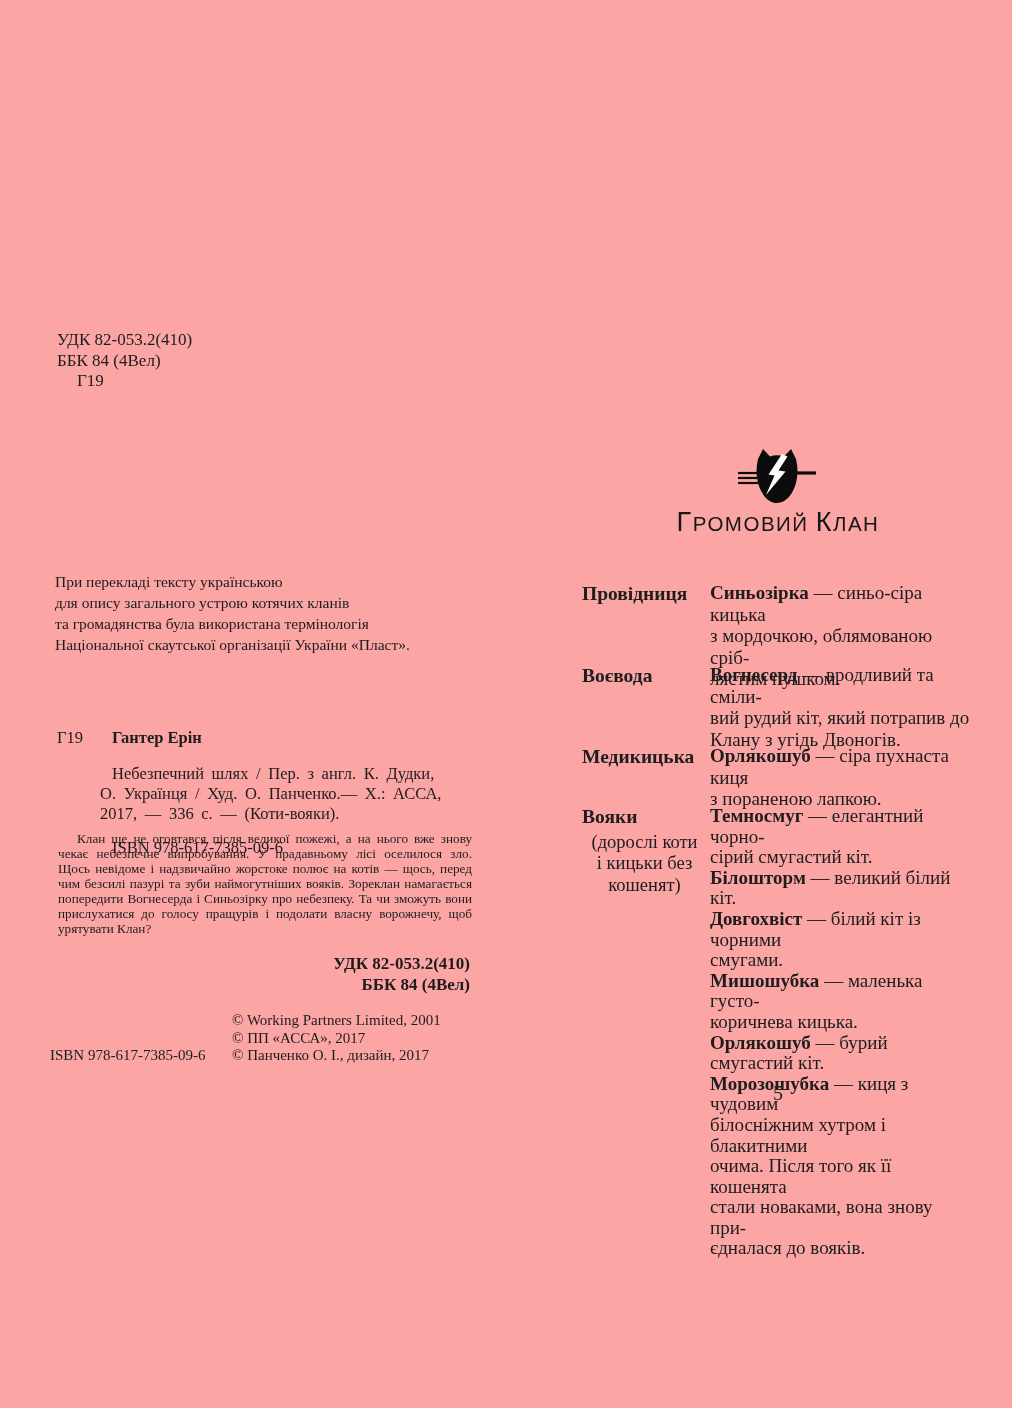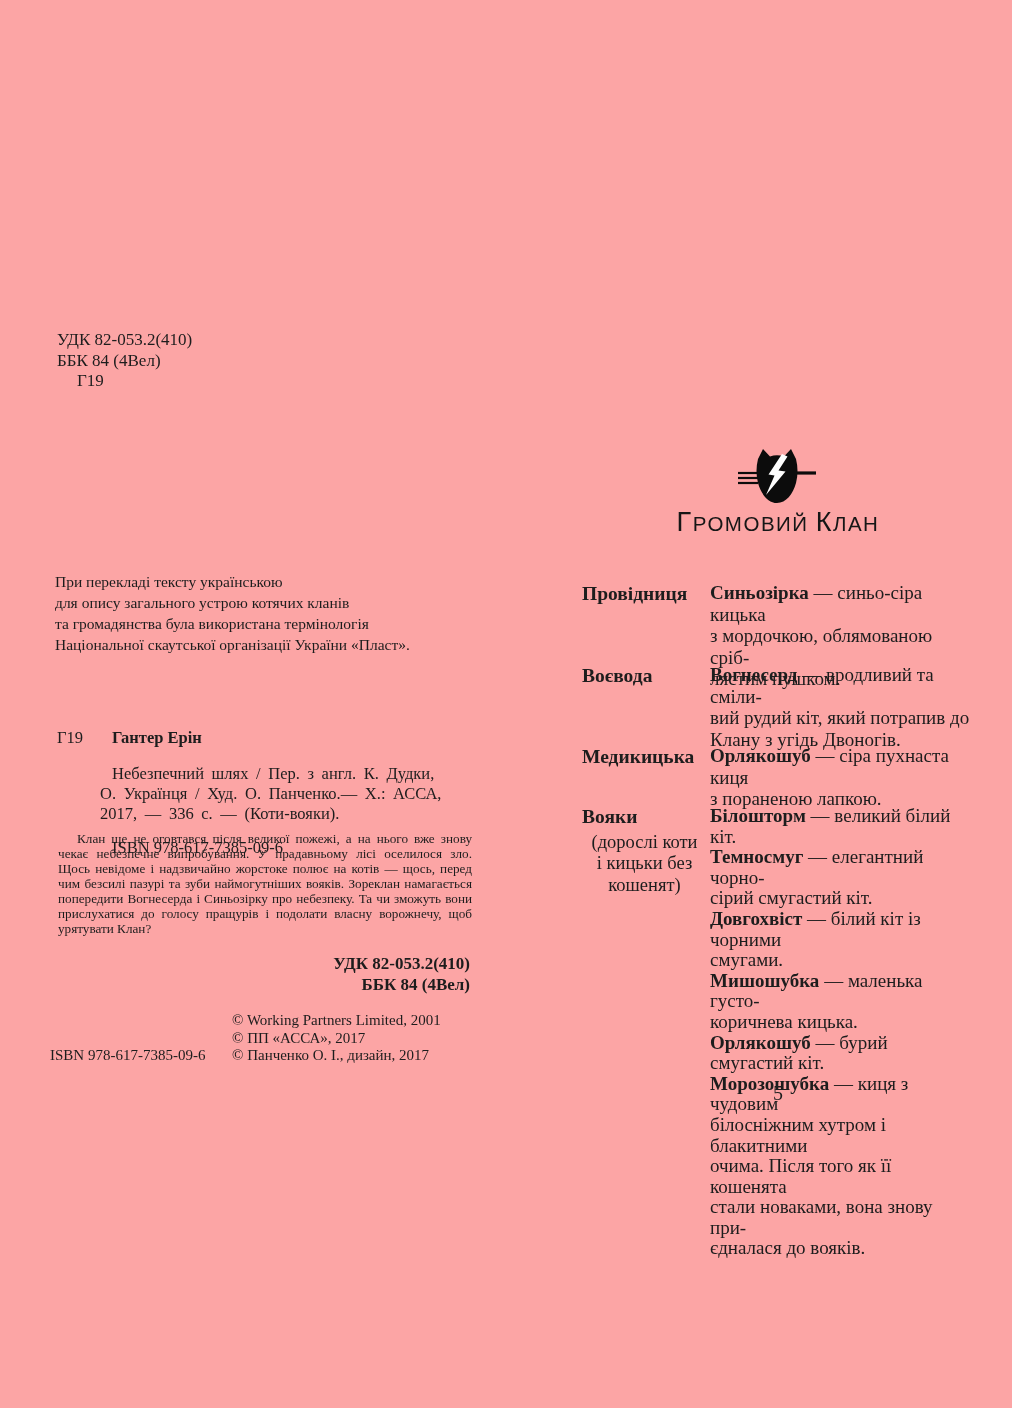--- a/index.html
+++ b/index.html
@@ -154,23 +154,23 @@
   </div>
 
   <div class="abs roster-row row-4" style="top:806px">
     <div class="roster-label">
       <div>Вояки</div>
       <div class="roster-sublabel">(дорослі коти
 і кицьки без
 кошенят)</div>
     </div>
     <div class="roster-entries">
-      <p class="entry"><b>Білошторм</b><span class="d"> — великий білий кіт.</span></p>
       <p class="entry"><b>Темносмуг</b><span class="d"> — елегантний чорно-
 сірий смугастий кіт.</span></p>
+      <p class="entry"><b>Білошторм</b><span class="d"> — великий білий кіт.</span></p>
       <p class="entry"><b>Довгохвіст</b><span class="d"> — білий кіт із чорними
 смугами.</span></p>
       <p class="entry"><b>Мишошубка</b><span class="d"> — маленька густо-
 коричнева кицька.</span></p>
       <p class="entry"><b>Орлякошуб</b><span class="d"> — бурий смугастий кіт.</span></p>
       <p class="entry"><b>Морозошубка</b><span class="d"> — киця з чудовим
 білосніжним хутром і блакитними
 очима. Після того як її кошенята
 стали новаками, вона знову при-
 єдналася до вояків.</span></p>

